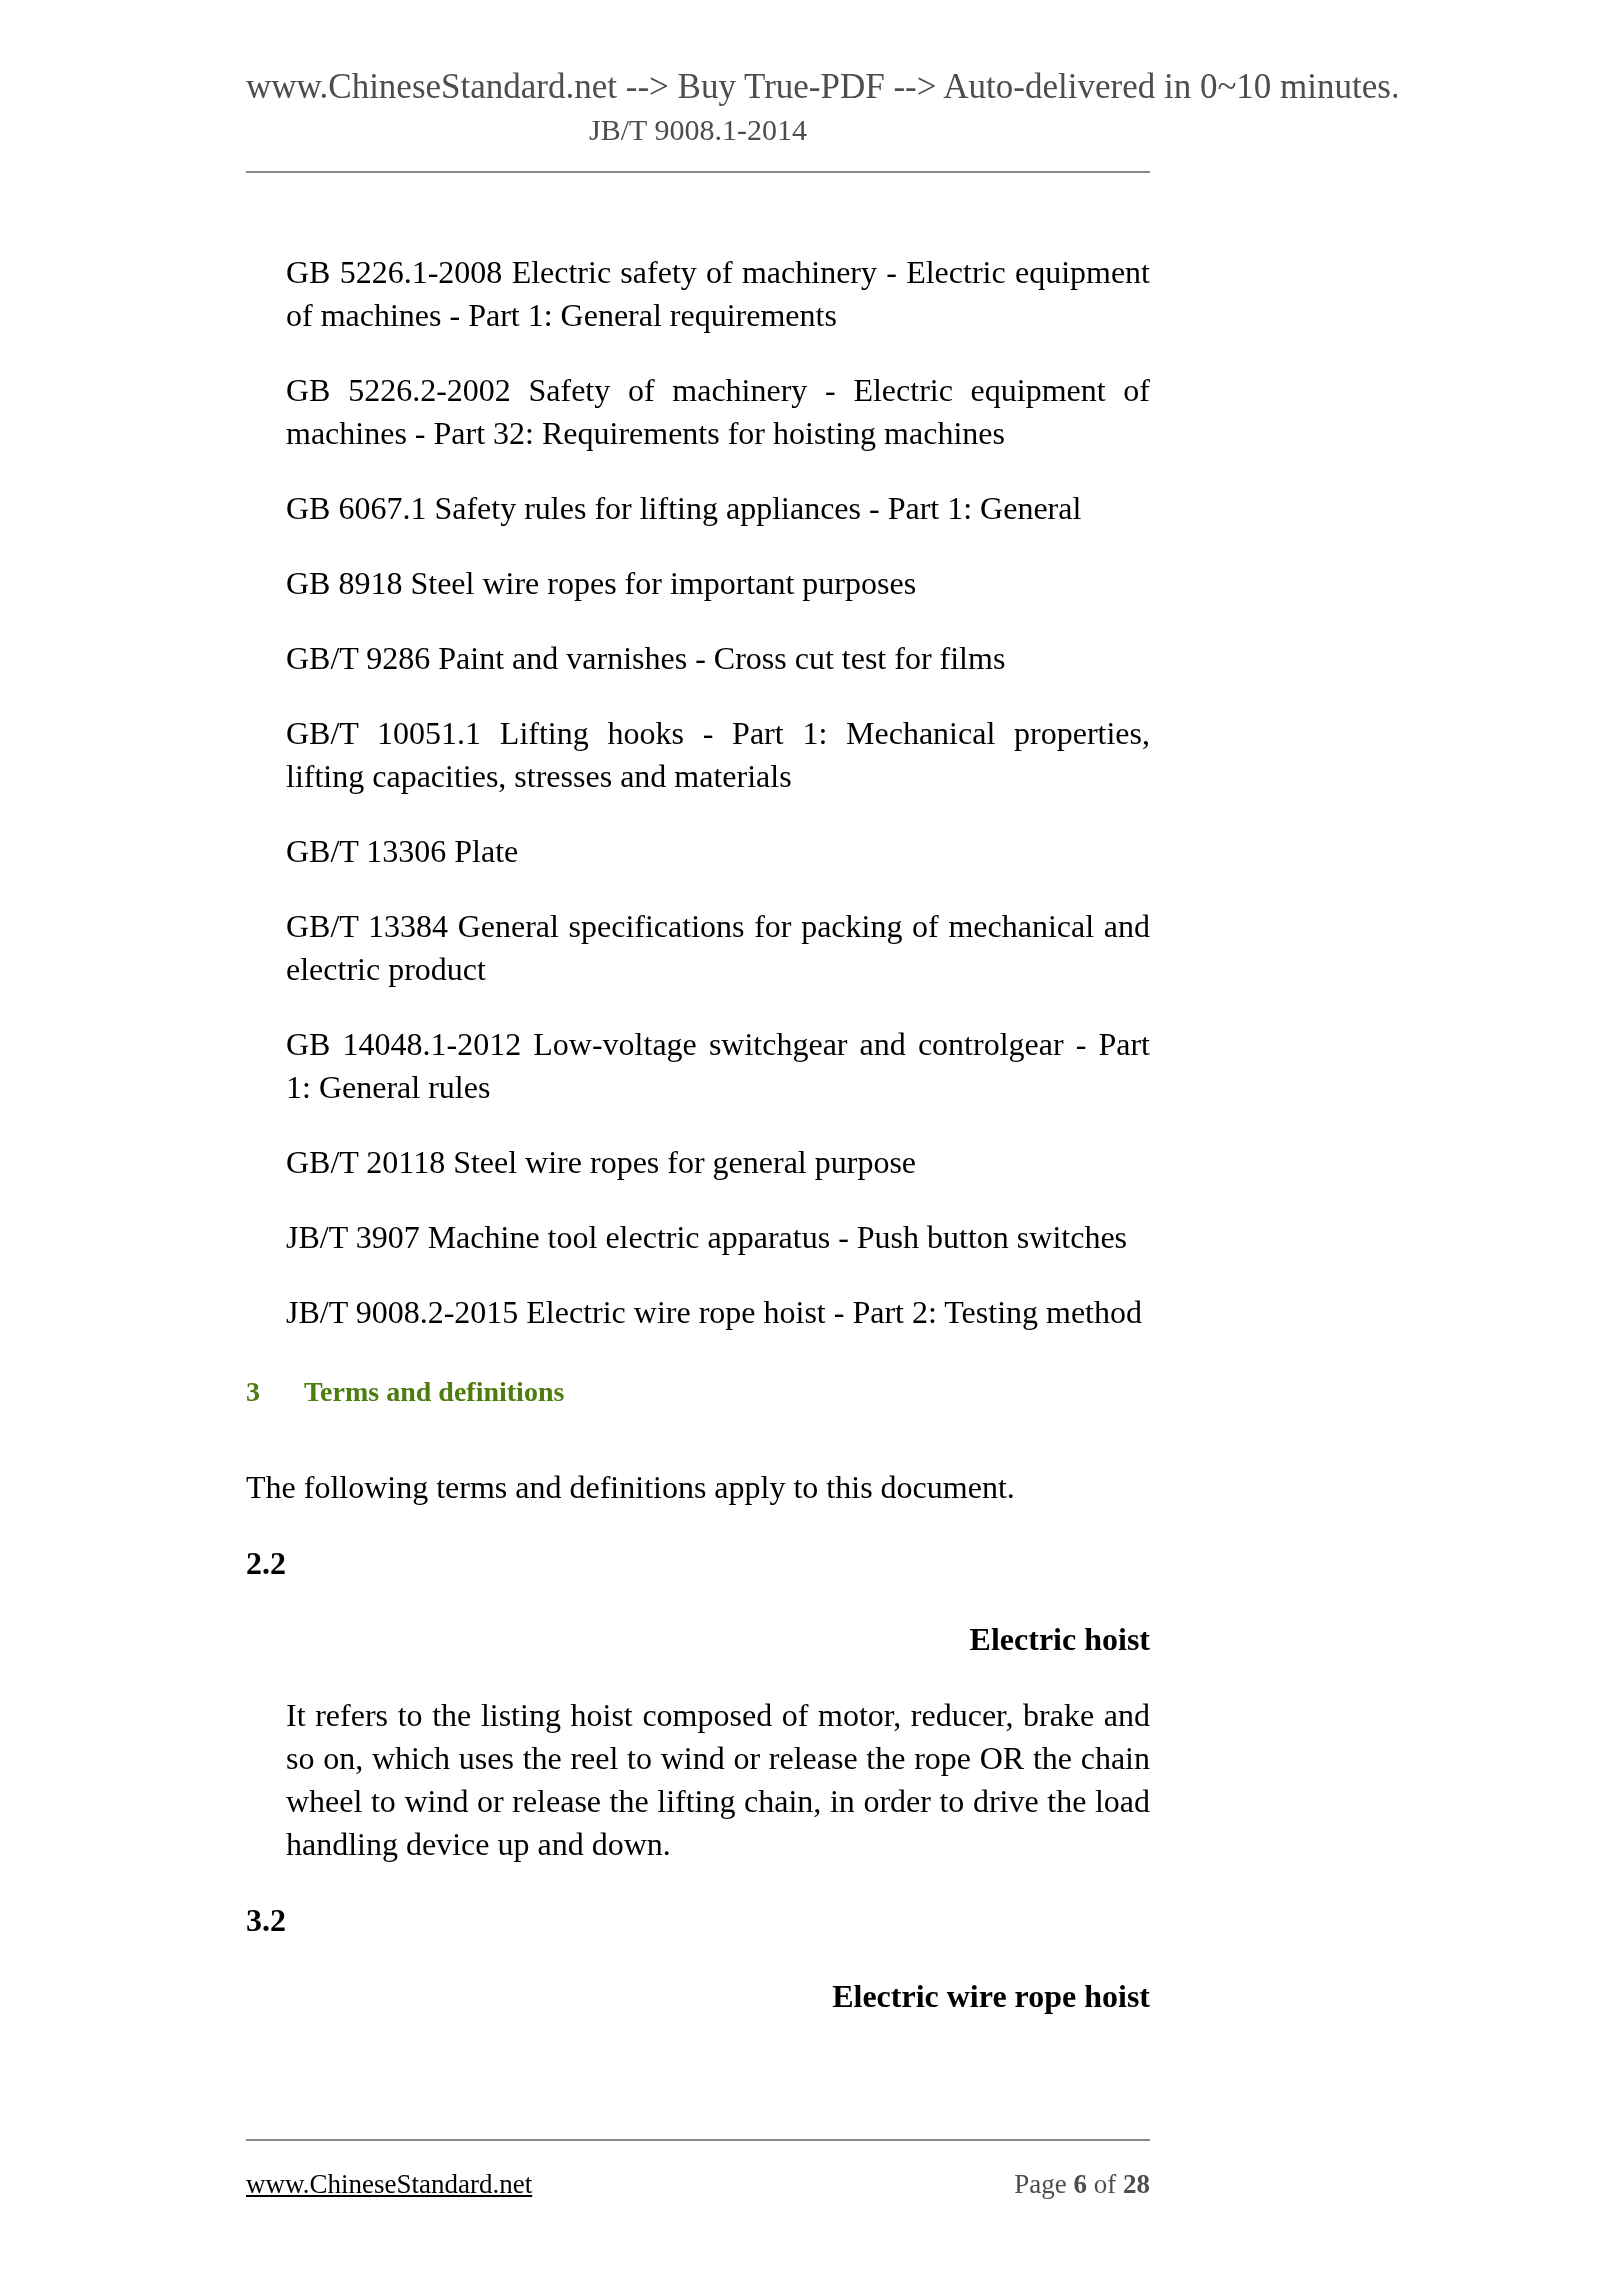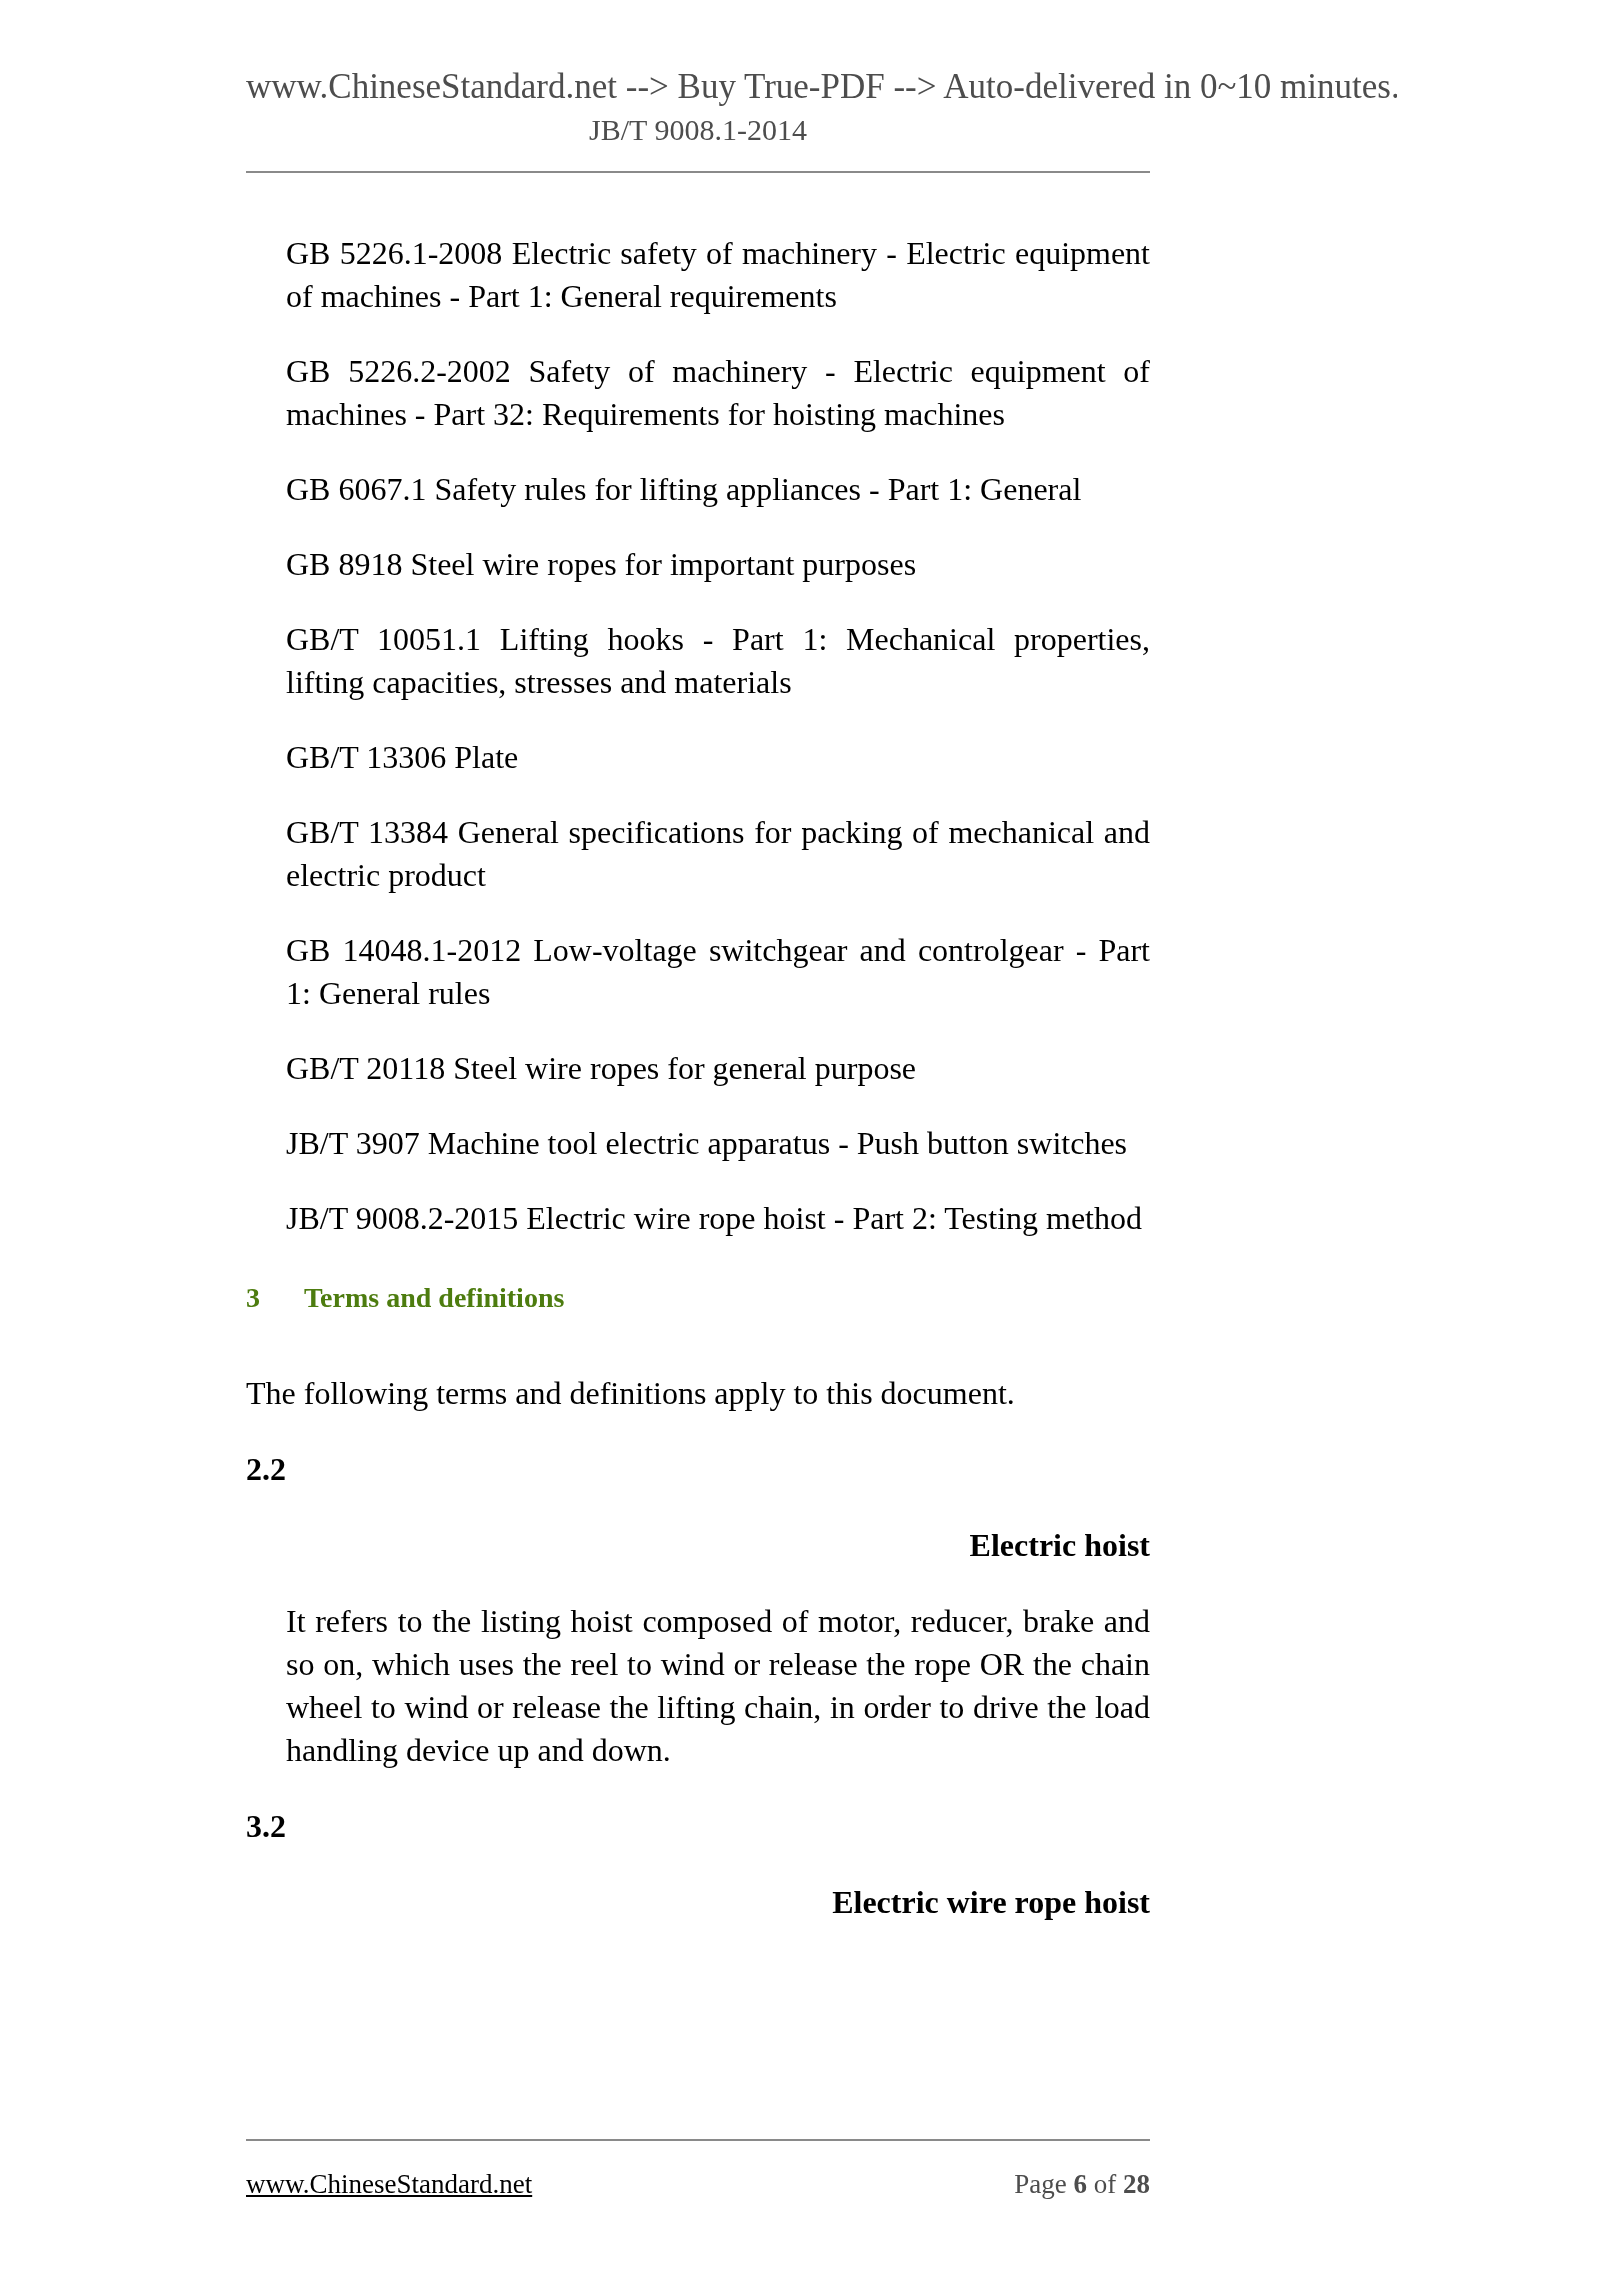--- a/index.html
+++ b/index.html
@@ -14,21 +14,21 @@
     padding: 0 247px 0 246px;
     overflow: hidden;
   }
   
   .header { padding-top: 63px; text-align: center; color: #4d4d4d; }
   .header-line1 { font-size: 35px; line-height: 47px; white-space: nowrap; }
   .header-line2 { font-size: 30px; line-height: 40px; }
   .rule { height: 0; border-top: 2.5px solid #8a8a8a; }
   .header .rule { margin-top: 21px; }
   
-  .refs { margin-top: 59px; }
+  .refs { margin-top: 78px; }
   .ref {
     margin: 0 0 32px 40px;
     font-size: 32px;
     line-height: 43px;
     text-align: justify;
   }
   .section-heading {
     margin: 32px 0 48px 0;
     font-size: 28px;
     line-height: 52px;
@@ -80,20 +80,21 @@
     <div class="header-line1">www.ChineseStandard.net --&gt; Buy True-PDF --&gt; Auto-delivered in 0~10 minutes.</div>
     <div class="header-line2">JB/T 9008.1-2014</div>
     <div class="rule"></div>
   </div>
 
   <div class="refs">
     <p class="ref">GB 5226.1-2008 Electric safety of machinery - Electric equipment of machines - Part 1: General requirements</p>
     <p class="ref">GB 5226.2-2002 Safety of machinery - Electric equipment of machines - Part 32: Requirements for hoisting machines</p>
     <p class="ref">GB 6067.1 Safety rules for lifting appliances - Part 1: General</p>
     <p class="ref">GB 8918 Steel wire ropes for important purposes</p>
+    <p class="ref">GB/T 9286 Paint and varnishes - Cross cut test for films</p>
     <p class="ref">GB/T 10051.1 Lifting hooks - Part 1: Mechanical properties, lifting capacities, stresses and materials</p>
     <p class="ref">GB/T 13306 Plate</p>
     <p class="ref">GB/T 13384 General specifications for packing of mechanical and electric product</p>
     <p class="ref">GB 14048.1-2012 Low-voltage switchgear and controlgear - Part 1: General rules</p>
     <p class="ref">GB/T 20118 Steel wire ropes for general purpose</p>
     <p class="ref">JB/T 3907 Machine tool electric apparatus - Push button switches</p>
     <p class="ref">JB/T 9008.2-2015 Electric wire rope hoist - Part 2: Testing method</p>
   </div>
 
   <h2 class="section-heading"><span class="sec-num">3</span><span>Terms and definitions</span></h2>

